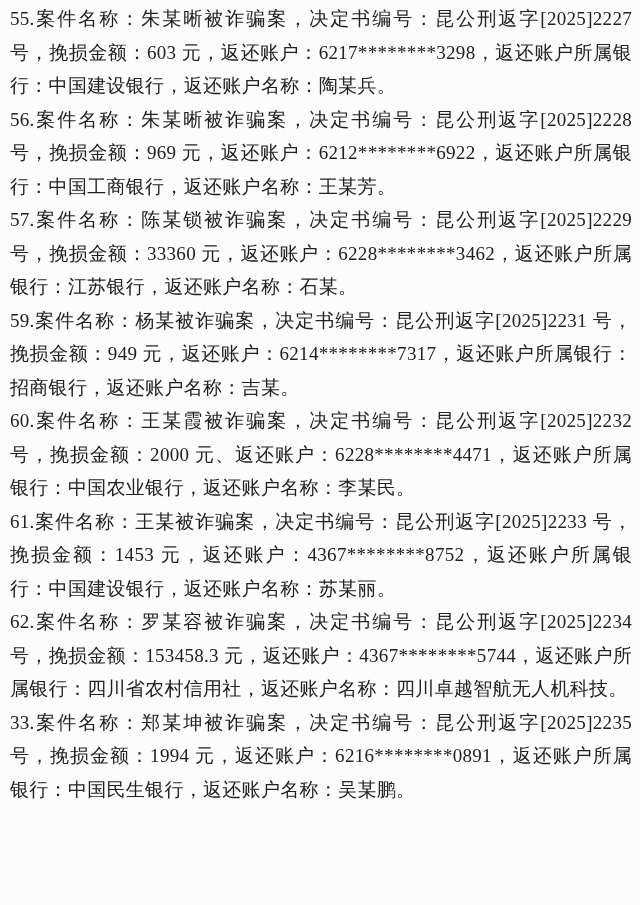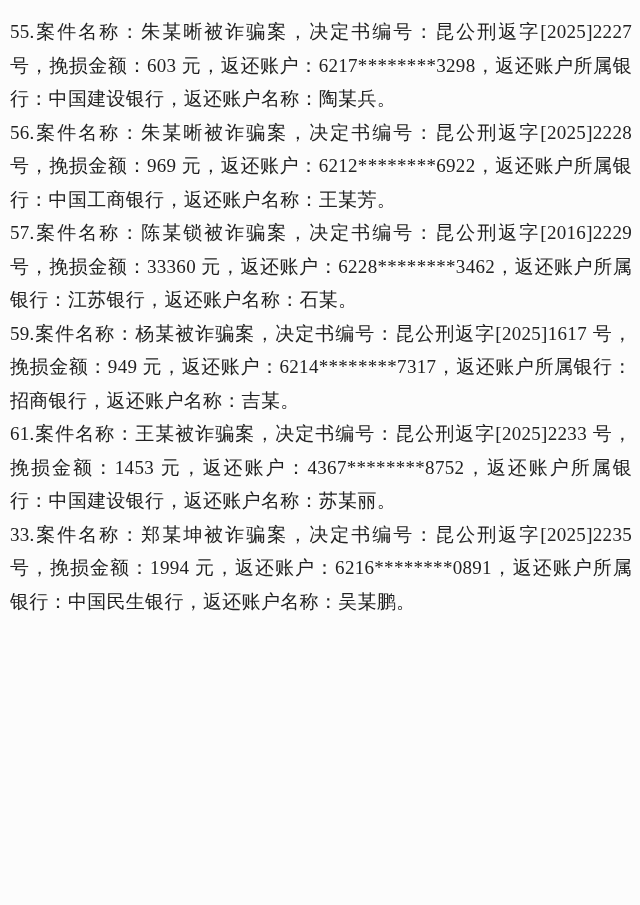--- a/index.html
+++ b/index.html
@@ -4,21 +4,21 @@
 <style>
   html, body {
     margin: 0;
     padding: 0;
     background: #fcfcfc;
   }
   .page {
     width: 640px;
     height: 905px;
     box-sizing: border-box;
-    padding: 15px 8px 0 10px;
+    padding: 2px 8px 0 10px;
     background: #fcfcfc;
     overflow: hidden;
     font-family: "Liberation Serif", "DejaVu Serif", serif;
     font-size: 19px;
     line-height: 33.5px;
     color: #212121;
   }
   .case {
     margin: 0;
     text-align: justify;
@@ -26,17 +26,19 @@
     word-break: break-all;
     letter-spacing: 0.3px;
   }
 </style>
 </head>
 <body>
 
 <div class="page">
   <p class="case">55.案件名称：朱某晰被诈骗案，决定书编号：昆公刑返字[2025]2227 号，挽损金额：603 元，返还账户：6217********3298，返还账户所属银行：中国建设银行，返还账户名称：陶某兵。</p>
   <p class="case">56.案件名称：朱某晰被诈骗案，决定书编号：昆公刑返字[2025]2228 号，挽损金额：969 元，返还账户：6212********6922，返还账户所属银行：中国工商银行，返还账户名称：王某芳。</p>
-  <p class="case">57.案件名称：陈某锁被诈骗案，决定书编号：昆公刑返字[2016]2229 号，挽损金额：33360 元，返还账户：6228********3462，返还账户所属银行：江苏银行，返还账户名称：石某。</p>
-  <p class="case">59.案件名称：杨某被诈骗案，决定书编号：昆公刑返字[2025]1617 号，挽损金额：949 元，返还账户：6214********7317，返还账户所属银行：招商银行，返还账户名称：吉某。</p>
+  <p class="case">57.案件名称：陈某锁被诈骗案，决定书编号：昆公刑返字[2025]2229 号，挽损金额：33360 元，返还账户：6228********3462，返还账户所属银行：江苏银行，返还账户名称：石某。</p>
+  <p class="case">59.案件名称：杨某被诈骗案，决定书编号：昆公刑返字[2025]2231 号，挽损金额：949 元，返还账户：6214********7317，返还账户所属银行：招商银行，返还账户名称：吉某。</p>
+  <p class="case">60.案件名称：王某霞被诈骗案，决定书编号：昆公刑返字[2025]2232 号，挽损金额：2000 元、返还账户：6228********4471，返还账户所属银行：中国农业银行，返还账户名称：李某民。</p>
   <p class="case">61.案件名称：王某被诈骗案，决定书编号：昆公刑返字[2025]2233 号，挽损金额：1453 元，返还账户：4367********8752，返还账户所属银行：中国建设银行，返还账户名称：苏某丽。</p>
+  <p class="case">62.案件名称：罗某容被诈骗案，决定书编号：昆公刑返字[2025]2234 号，挽损金额：153458.3 元，返还账户：4367********5744，返还账户所属银行：四川省农村信用社，返还账户名称：四川卓越智航无人机科技。</p>
   <p class="case">33.案件名称：郑某坤被诈骗案，决定书编号：昆公刑返字[2025]2235 号，挽损金额：1994 元，返还账户：6216********0891，返还账户所属银行：中国民生银行，返还账户名称：吴某鹏。</p>
 </div>
 
 </body></html>

